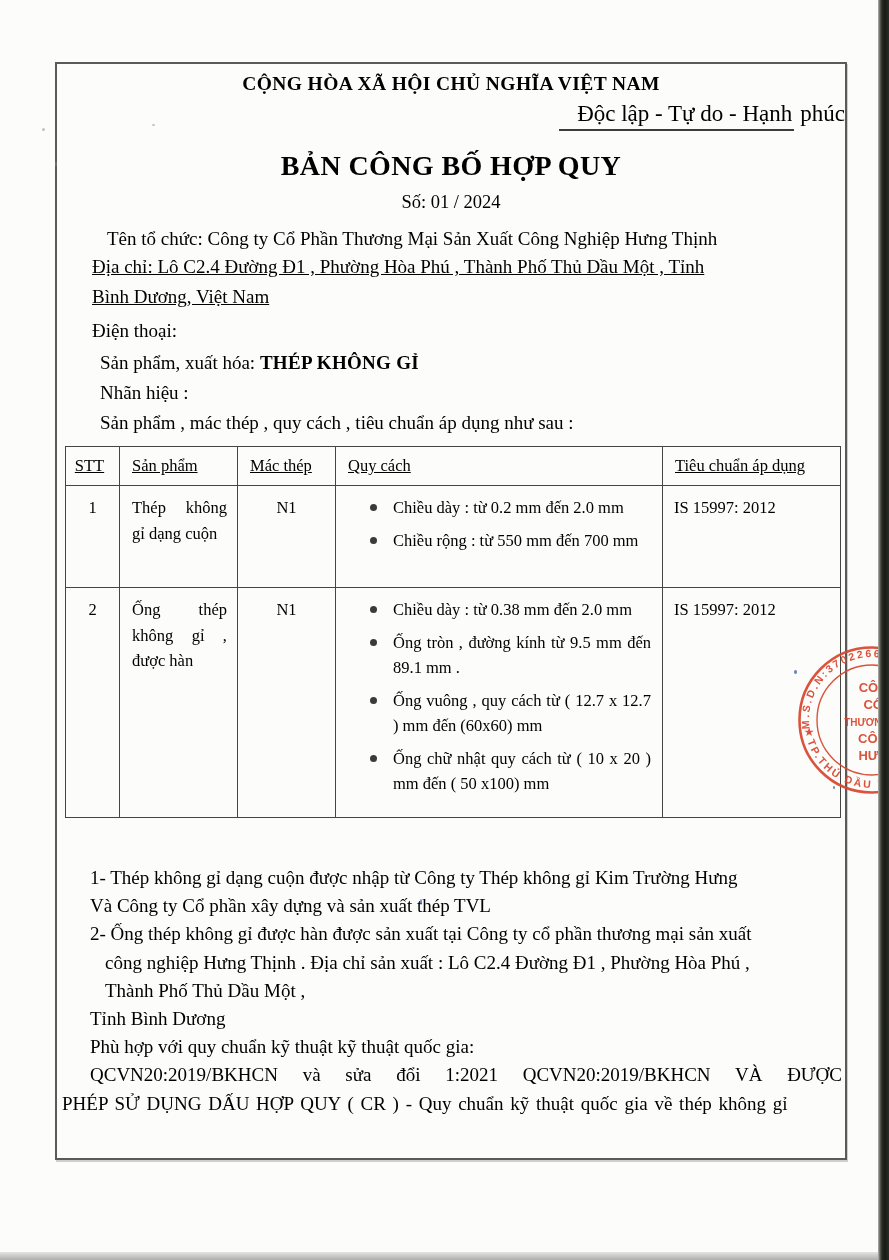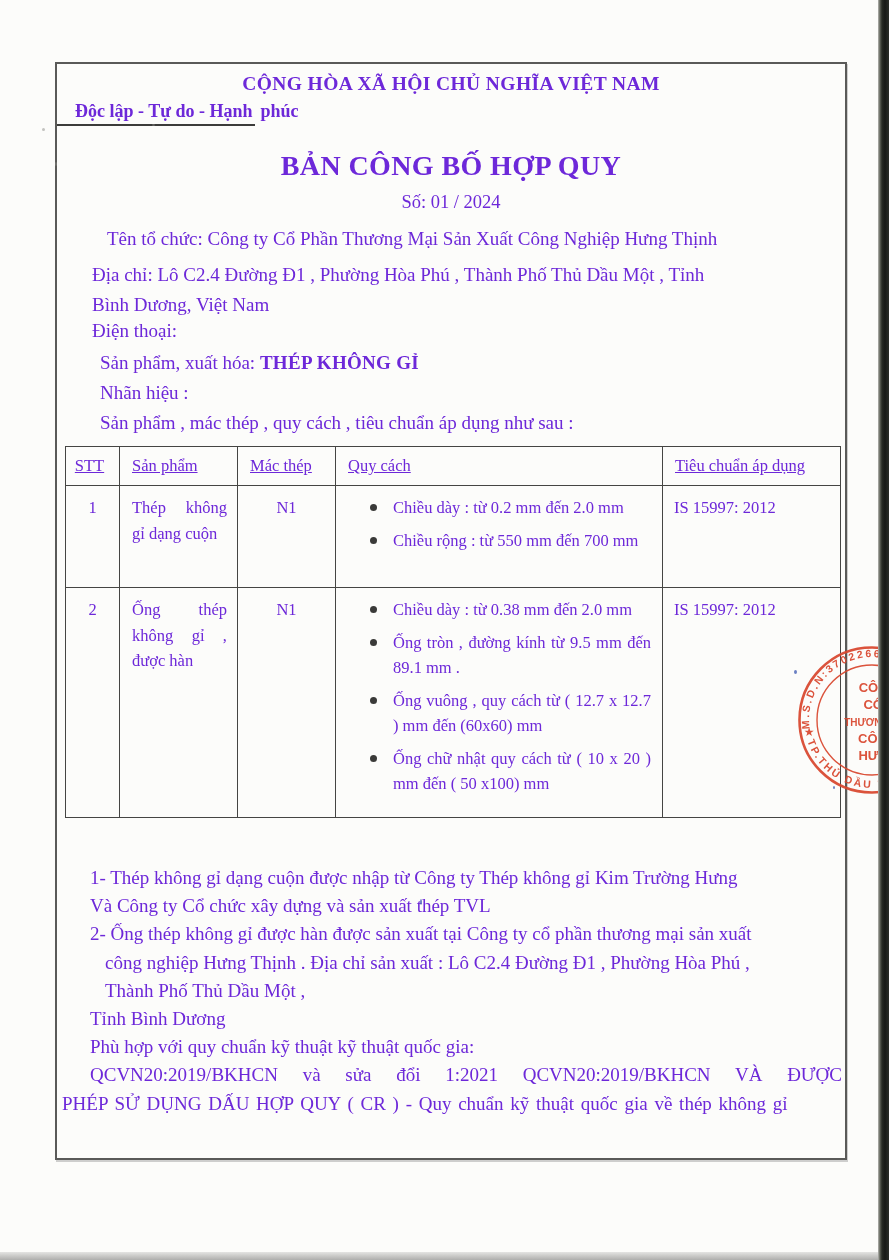--- a/index.html
+++ b/index.html
@@ -1,42 +1,42 @@
 <!DOCTYPE html>
 <html><head>
 <meta charset="utf-8">
 <style>
   html,body{margin:0;padding:0;background:#ffffff;}
   .canvas{
     position:relative; width:889px; height:1260px; overflow:hidden;
     background:#fcfcfa;
     font-family:"Liberation Serif","DejaVu Serif",serif;
-    color:#6d28d9;
+    color:#000000;
   }
   .frame{
     position:absolute; left:55px; top:62px; width:792px; height:1098px;
     border:2px solid #5a5a58; box-sizing:border-box;
     box-shadow:1px 2px 0 rgba(120,120,120,.35);
     background:transparent;
   }
   
   .h-nat{position:absolute; left:0; top:9px; width:100%; text-align:center;
     font-weight:bold; font-size:19.5px; letter-spacing:.4px;}
-  .h-motto{position:absolute; left:0; top:37px; width:100%; text-align:left;
-    font-weight:bold; font-size:18px;}
+  .h-motto{position:absolute; left:0; top:37px; width:100%; text-align:right;
+    font-weight:normal; font-size:23px;}
   .h-motto .ul{border-bottom:2.5px solid #3c3c3a; padding:0 2px 3px 18px;}
   .h-motto .tail{margin-left:6px;}
   .h-title{position:absolute; left:0; top:86px; width:100%; text-align:center;
     font-weight:bold; font-size:28px; letter-spacing:.4px;}
   .h-num{position:absolute; left:0; top:128px; width:100%; text-align:center;
     font-size:18.5px;}
   
   .p{position:absolute; font-size:19px; line-height:30px;}
   .p-org{left:50px; top:160px; width:740px;}
-  .p-addr{left:35px; top:196px; width:720px;}
+  .p-addr{left:35px; top:188px; width:720px;text-decoration:underline;}
   .p-phone{left:35px; top:252px;}
   .p-prod{left:43px; top:284px;}
   .p-prod b{letter-spacing:.3px;}
   .p-brand{left:43px; top:314px;}
   .p-intro{left:43px; top:344px;}
   
   table.spec{
     position:absolute; left:8px; top:382px; width:775px;
     border-collapse:collapse; table-layout:fixed;
     font-size:16.5px;
@@ -172,21 +172,21 @@
             </td>
         <td class="c-tc">
               <div class="cell">IS 15997: 2012</div>
             </td>
       </tr>
     </tbody>
       </table>
 
     <div class="notes">
       <div class="nl">1- Thép không gỉ dạng cuộn được nhập từ Công ty Thép không gỉ Kim Trường Hưng</div>
-      <div class="nl">Và Công ty Cổ chức xây dựng và sản xuất thép TVL</div>
+      <div class="nl">Và Công ty Cổ phần xây dựng và sản xuất thép TVL</div>
       <div class="nl">2- Ống thép không gỉ được hàn được sản xuất tại Công ty cổ phần thương mại sản xuất</div>
       <div class="nl ind1">công nghiệp Hưng Thịnh . Địa chỉ sản xuất : Lô C2.4 Đường Đ1 , Phường Hòa Phú ,</div>
       <div class="nl ind1">Thành Phố Thủ Dầu Một ,</div>
       <div class="nl">Tỉnh Bình Dương</div>
       <div class="nl">Phù hợp với quy chuẩn kỹ thuật kỹ thuật quốc gia:</div>
       <div class="nl jlast">QCVN20:2019/BKHCN và sửa đổi 1:2021 QCVN20:2019/BKHCN VÀ ĐƯỢC</div>
     </div>
     <div class="last-line">PHÉP SỬ DỤNG DẤU HỢP QUY ( CR ) -  Quy chuẩn kỹ thuật quốc gia về thép không gỉ</div>
 
   </div>

